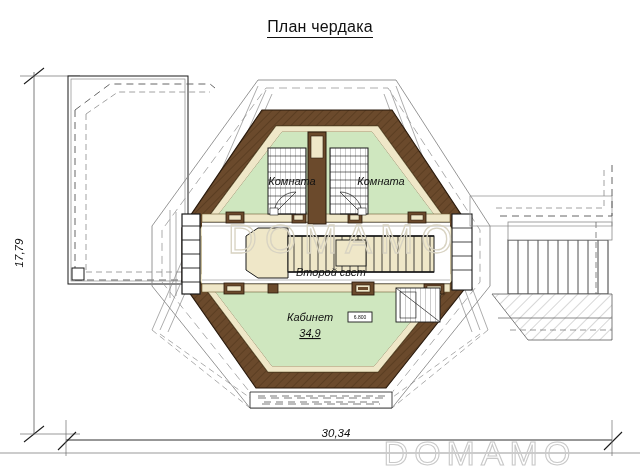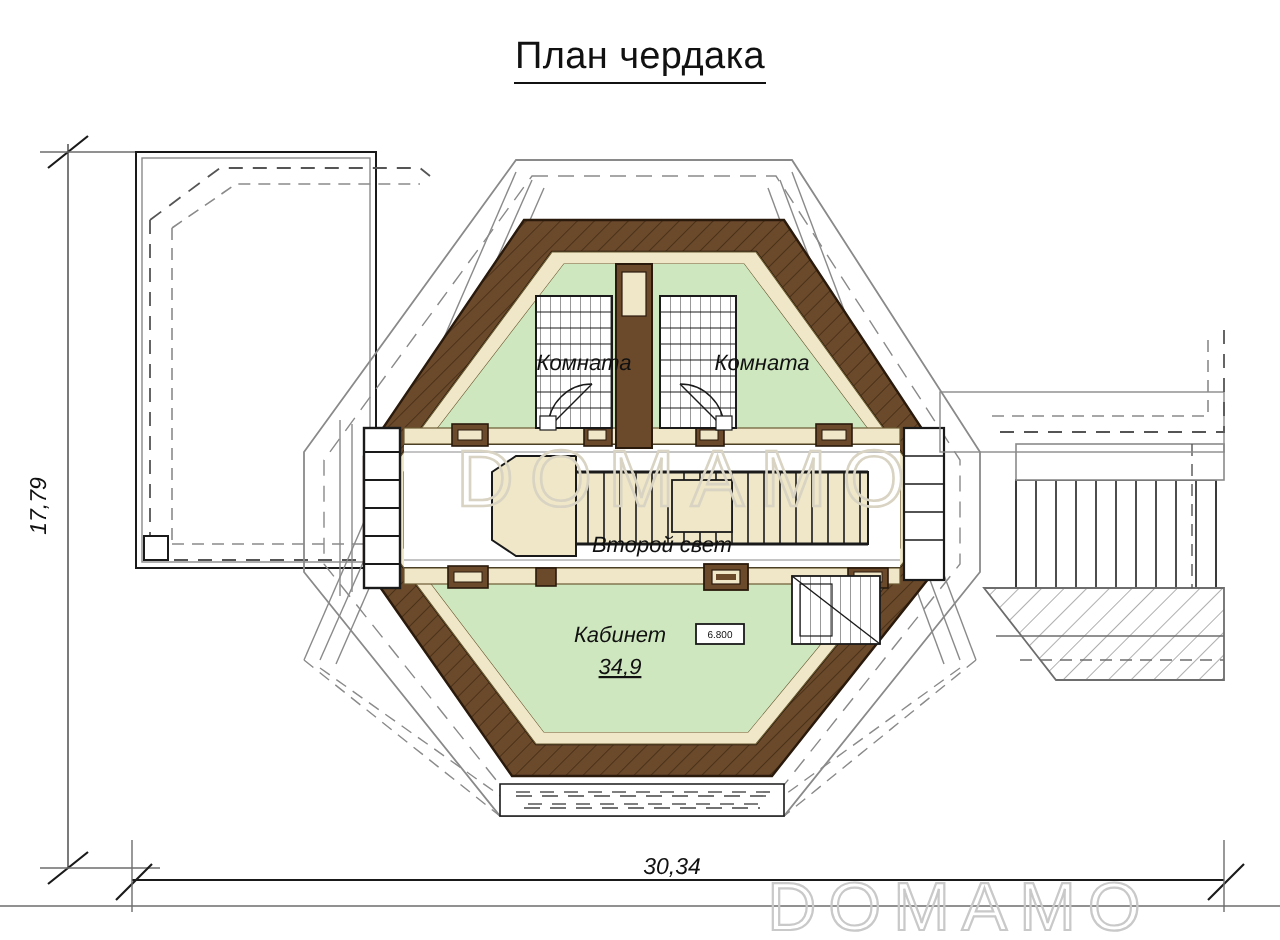--- a/index.html
+++ b/index.html
@@ -22,21 +22,21 @@
     width: 640px;
     height: 470px;
   }
 
   .plan-title {
     position: absolute;
     left: 0;
     top: 18px;
     width: 640px;
     text-align: center;
-    font-size: 19px;
+    font-size: 16px;
     font-weight: 400;
     letter-spacing: 0.2px;
     color: #111;
   }
   .plan-title span {
     border-bottom: 1.3px solid #111;
     padding-bottom: 2px;
   }
 
   svg#plan-svg {

